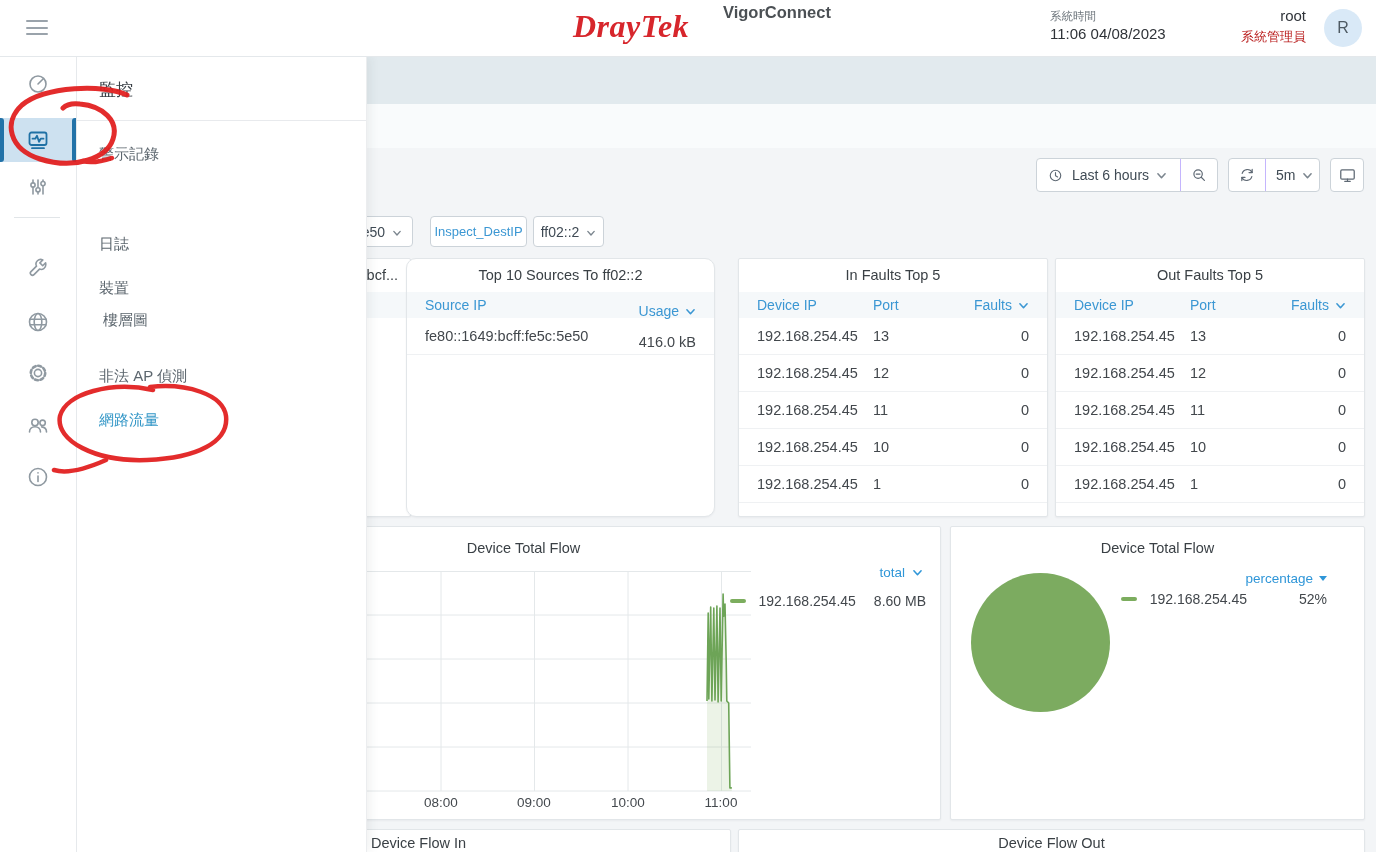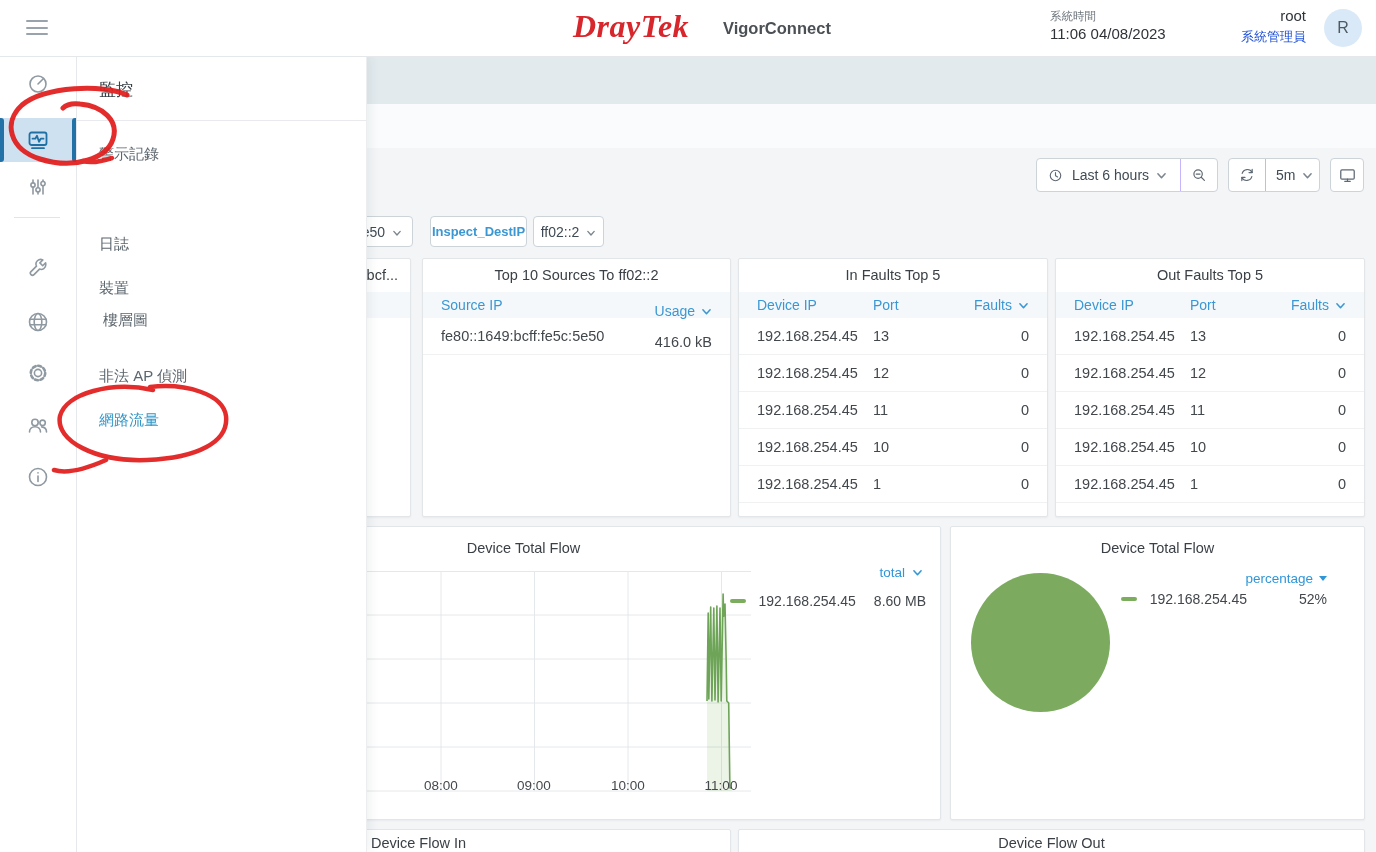--- a/index.html
+++ b/index.html
@@ -10,25 +10,25 @@
   .header{position:absolute;left:0;top:0;width:1376px;height:56px;background:#fff;
           border-bottom:1px solid #e4e8eb;z-index:50;}
   .hamburger{position:absolute;left:26px;top:20px;width:22px;height:16px;cursor:pointer;}
   .hamburger span{display:block;height:2px;background:#9aa3ab;margin-bottom:4.5px;border-radius:1px;}
   .net-pill{position:absolute;left:84px;top:9px;width:267px;height:38px;border-radius:19px;
             background:#5d6a72;color:#fff;display:flex;align-items:center;padding:0 18px 0 24px;
             box-sizing:border-box;font-size:15px;cursor:pointer;}
   .net-pill .lbl{flex:1;}
   .logo{position:absolute;left:573px;top:8px;font-family:"Liberation Serif",serif;
         font-style:italic;font-weight:bold;font-size:32px;color:#d7262c;letter-spacing:.5px;}
-  .product{position:absolute;left:723px;top:19px;font-size:16.5px;font-weight:bold;color:#4b5054;}
+  .product{position:absolute;left:723px;top:3px;font-size:16.5px;font-weight:bold;color:#4b5054;}
   .systime-label{position:absolute;left:1050px;top:9px;font-size:11.5px;color:#6d757c;}
   .systime{position:absolute;left:1050px;top:25px;font-size:15px;color:#2f3338;font-weight:500;}
   .user-name{position:absolute;right:70px;top:7px;font-size:15px;color:#30343a;text-align:right;}
-  .user-role{position:absolute;right:70px;top:28px;font-size:13px;color:#1d4ed8;text-align:right;}
+  .user-role{position:absolute;right:70px;top:28px;font-size:13px;color:#b91c1c;text-align:right;}
   .avatar{position:absolute;left:1324px;top:9px;width:38px;height:38px;border-radius:50%;
           background:#d9e9f7;color:#4e5a63;display:flex;align-items:center;justify-content:center;
           font-size:16px;cursor:pointer;}
 
   
   .sidebar{position:absolute;left:0;top:56px;width:76px;height:796px;background:#fff;
            border-right:1px solid #e6e9ec;z-index:45;}
   .side-ico{position:absolute;left:26px;width:24px;height:24px;cursor:pointer;}
   .side-ico svg{stroke:#8f99a1;fill:none;stroke-width:1.6;stroke-linecap:round;stroke-linejoin:round;}
   .side-active-block{position:absolute;left:0;top:62px;width:76px;height:44px;background:#cde1f0;}
@@ -56,40 +56,40 @@
   .btn-seg{display:flex;align-items:center;padding:0 10px;font-size:14px;color:#3f4a54;cursor:pointer;}
   .btn-seg + .btn-seg{border-left:1px solid #c4b5fd;}
   .btn-seg svg{stroke:#5f6974;fill:none;stroke-width:1.6;stroke-linecap:round;stroke-linejoin:round;}
   .chev{display:inline-block;margin-left:7px;}
   .chev svg{stroke:#7b858e;fill:none;stroke-width:1.7;stroke-linecap:round;stroke-linejoin:round;}
 
   
   .chip{position:absolute;top:216px;height:31px;background:#fff;border:1px solid #ccd3d9;border-radius:4px;
         display:flex;align-items:center;justify-content:center;font-size:14px;color:#3f4a54;
         box-sizing:border-box;cursor:pointer;z-index:2;}
-  .chip-link{color:#3b97d3;font-weight:bold;font-size:13px;}
+  .chip-link{color:#3b97d3;font-weight:normal;font-size:13px;}
 
   
   .card{position:absolute;background:#fff;border:1px solid #e2e6e9;border-radius:2px;
         box-shadow:0 1px 2px rgba(30,40,50,.05);box-sizing:border-box;z-index:2;}
   .card-title{height:33px;line-height:33px;text-align:center;font-size:14.5px;font-weight:500;color:#3a4045;}
   .thead{display:flex;align-items:center;height:26px;background:#f5f8fa;padding:0 18px;
          font-size:14px;font-weight:500;color:#3b97d3;}
   .trow{display:flex;align-items:center;height:36px;padding:0 18px;font-size:14.5px;color:#42474c;
         border-bottom:1px solid #eff1f3;}
   .col-ip{flex:1;}
   .col-port{width:92px;}
   .col-faults{width:64px;text-align:right;display:flex;justify-content:flex-end;align-items:center;}
   .col-src{flex:1;}
   .col-usage{width:104px;text-align:right;display:flex;justify-content:flex-end;align-items:center;margin-top:12px;}
   .sort-chev{margin-left:6px;display:inline-flex;}
   .sort-chev svg{stroke:#3b97d3;fill:none;stroke-width:1.7;stroke-linecap:round;stroke-linejoin:round;}
 
   
-  .plot-label{position:absolute;top:251px;width:56px;text-align:center;font-size:13.5px;color:#44494e;}
+  .plot-label{position:absolute;top:268px;width:56px;text-align:center;font-size:13.5px;color:#44494e;}
   .legend-sort{position:absolute;font-size:13.5px;font-weight:normal;color:#2f96d8;display:flex;align-items:center;cursor:pointer;}
   .legend-row{position:absolute;display:flex;align-items:center;font-size:14px;color:#42474c;}
   .legend-dash{width:16px;height:4px;border-radius:2px;background:#7cad5e;margin-right:13px;}
   .tri-down{width:0;height:0;border-left:4.5px solid transparent;border-right:4.5px solid transparent;
             border-top:5.5px solid #2f96d8;margin-left:6px;}
   .pie{position:absolute;border-radius:50%;background:#7cab60;}
 
   
   .annot{position:absolute;left:0;top:0;width:1376px;height:852px;z-index:100;pointer-events:none;}
 </style>
@@ -178,21 +178,21 @@
           <polyline points="2,3 6,7.5 10,3"></polyline>
         </svg>
     </span>
   </div>
 
   <div class="card" style="left:106px;top:258px;width:305px;height:259px;">
     <div class="card-title" style="text-align:right;padding-right:12px;">bcf...</div>
     <div class="thead"></div>
   </div>
 
-  <div class="card" style="left:422px;top:258px;width:309px;height:259px;">
+  <div class="card" style="left:406px;top:258px;width:309px;height:259px;border-radius:10px;">
     <div class="card-title">Top 10 Sources To ff02::2</div>
     <div class="thead">
       <span class="col-src">Source IP</span>
       <span class="col-usage">
         <span>Usage</span>
         <span class="sort-chev">
           <svg width="11" height="9" viewBox="0 0 12 10">
               <polyline points="2,3 6,7.5 10,3"></polyline>
             </svg>
         </span>

